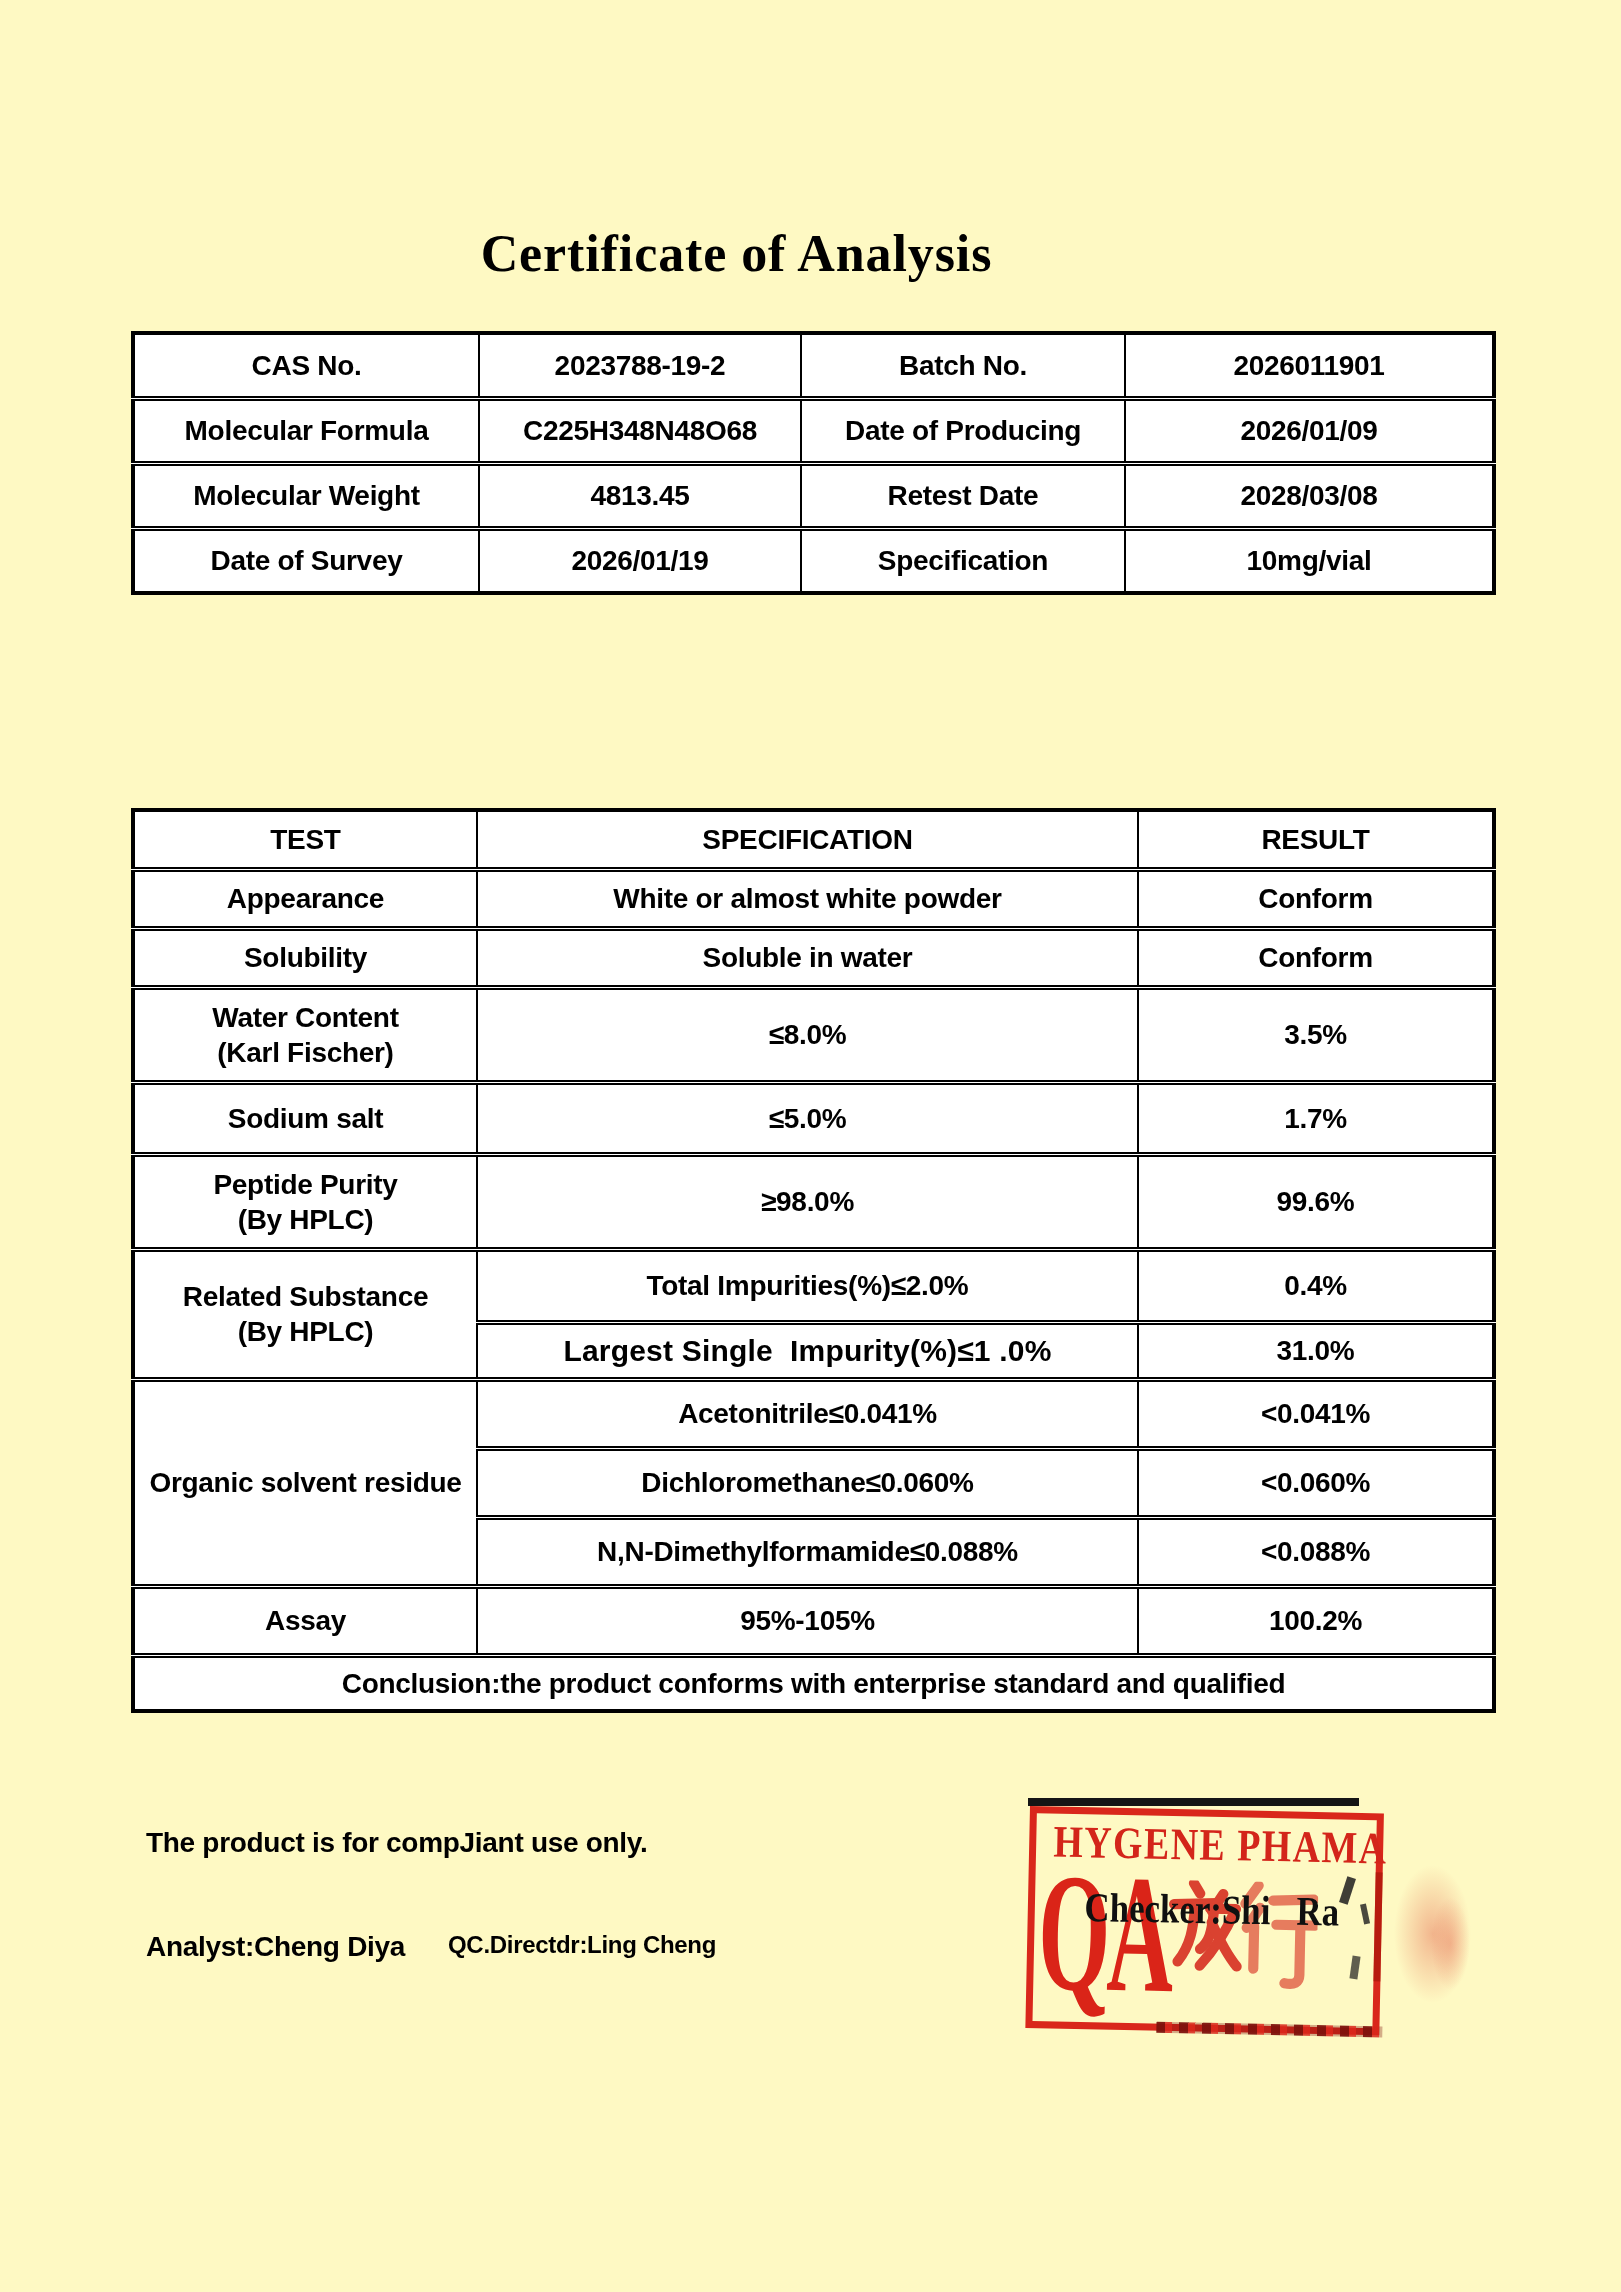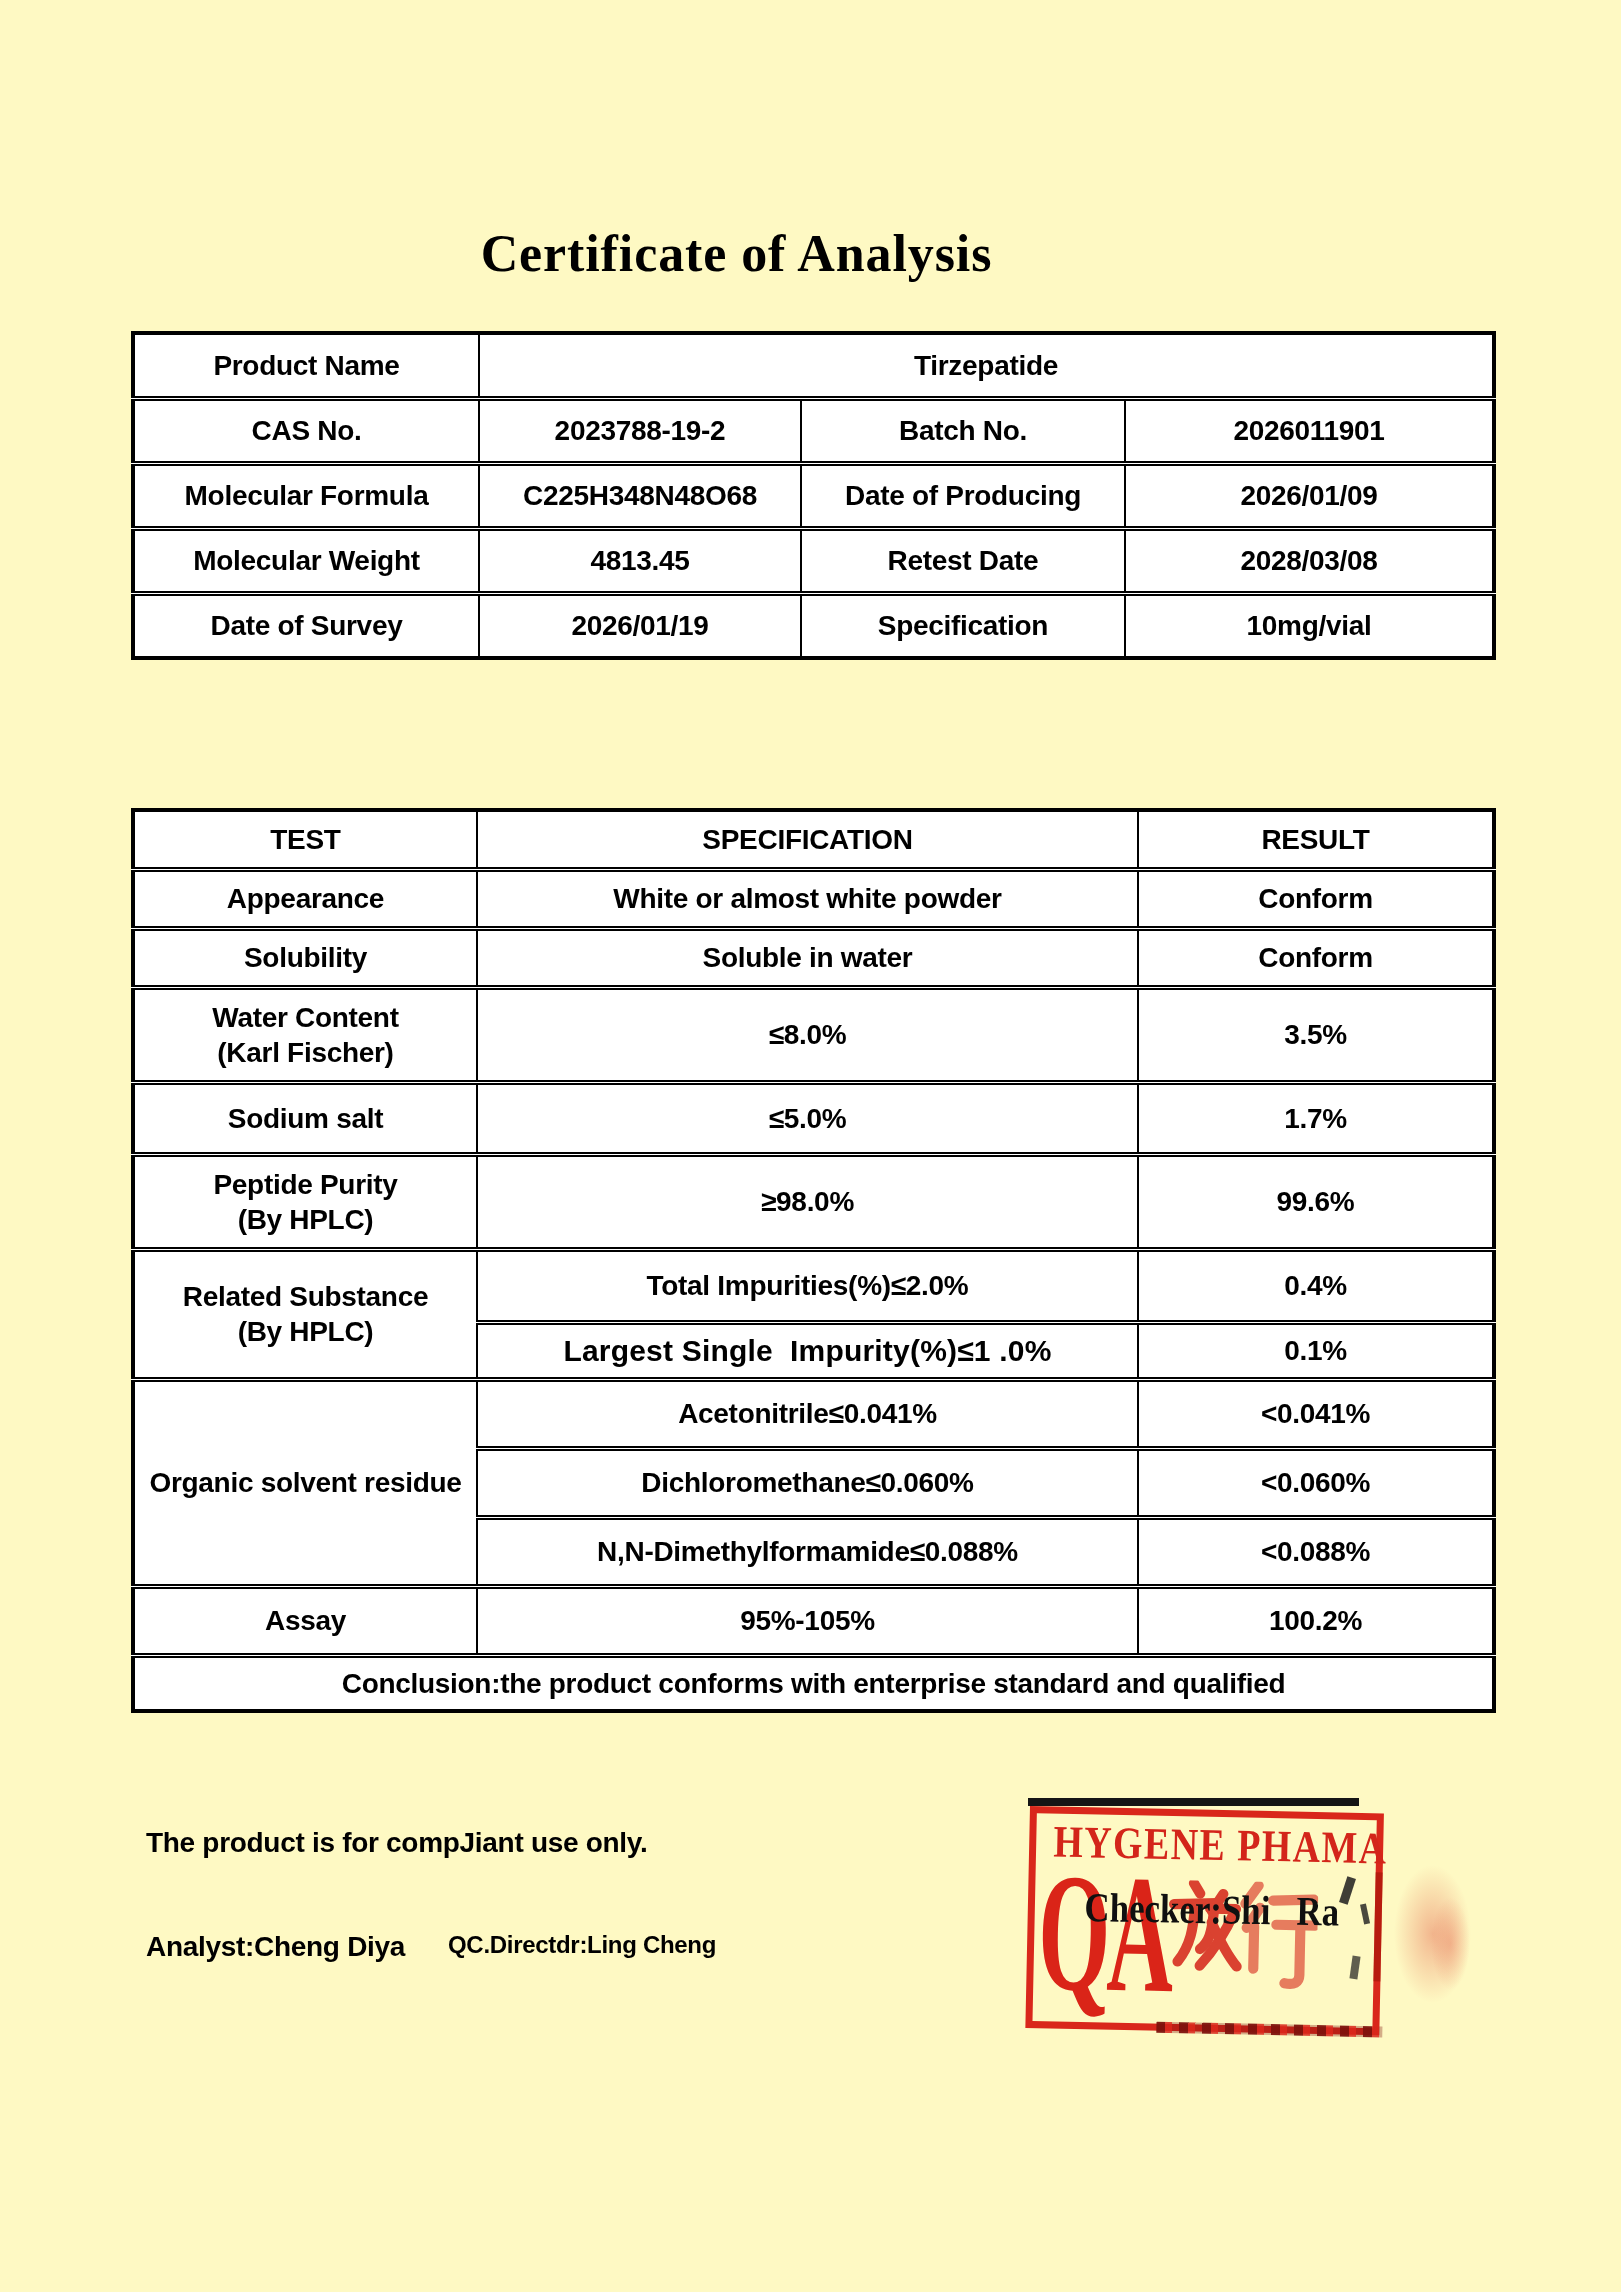--- a/index.html
+++ b/index.html
@@ -60,24 +60,20 @@
 
   <table class="tbl info">
     <colgroup>
         <col style="width:346px">
         <col style="width:322px">
         <col style="width:324px">
         <col style="width:369px">
       </colgroup>
     <tbody>
       <tr style="height:65px">
-        <td>Product Name</td>
-        <td colspan="3">Tirzepatide</td>
-      </tr>
-      <tr style="height:65px">
         <td>CAS No.</td>
         <td>2023788-19-2</td>
         <td>Batch No.</td>
         <td>2026011901</td>
       </tr>
       <tr style="height:65px">
         <td>Molecular Formula</td>
         <td>C225H348N48O68</td>
         <td>Date of Producing</td>
         <td>2026/01/09</td>
@@ -137,21 +133,21 @@
         <td>99.6%</td>
       </tr>
       <tr style="height:73px">
         <td rowspan="2">Related Substance
 (By HPLC)</td>
         <td>Total Impurities(%)≤2.0%</td>
         <td>0.4%</td>
       </tr>
       <tr style="height:57px">
         <td class="wide">Largest Single  Impurity(%)≤1 .0%</td>
-        <td>0.1%</td>
+        <td>31.0%</td>
       </tr>
       <tr style="height:69px">
         <td rowspan="3">Organic solvent residue</td>
         <td>Acetonitrile≤0.041%</td>
         <td>&lt;0.041%</td>
       </tr>
       <tr style="height:69px">
         <td>Dichloromethane≤0.060%</td>
         <td>&lt;0.060%</td>
       </tr>

